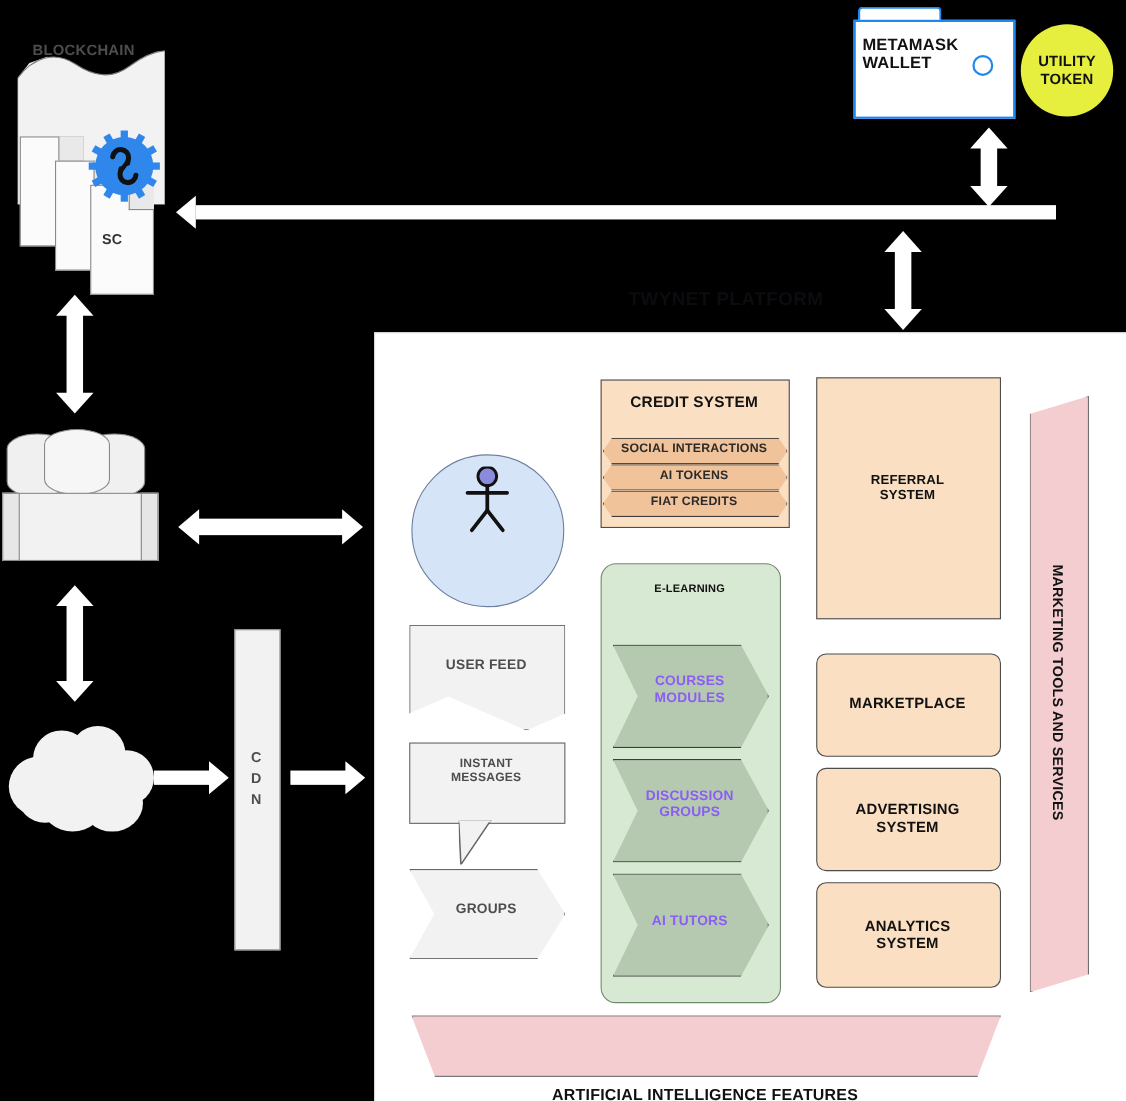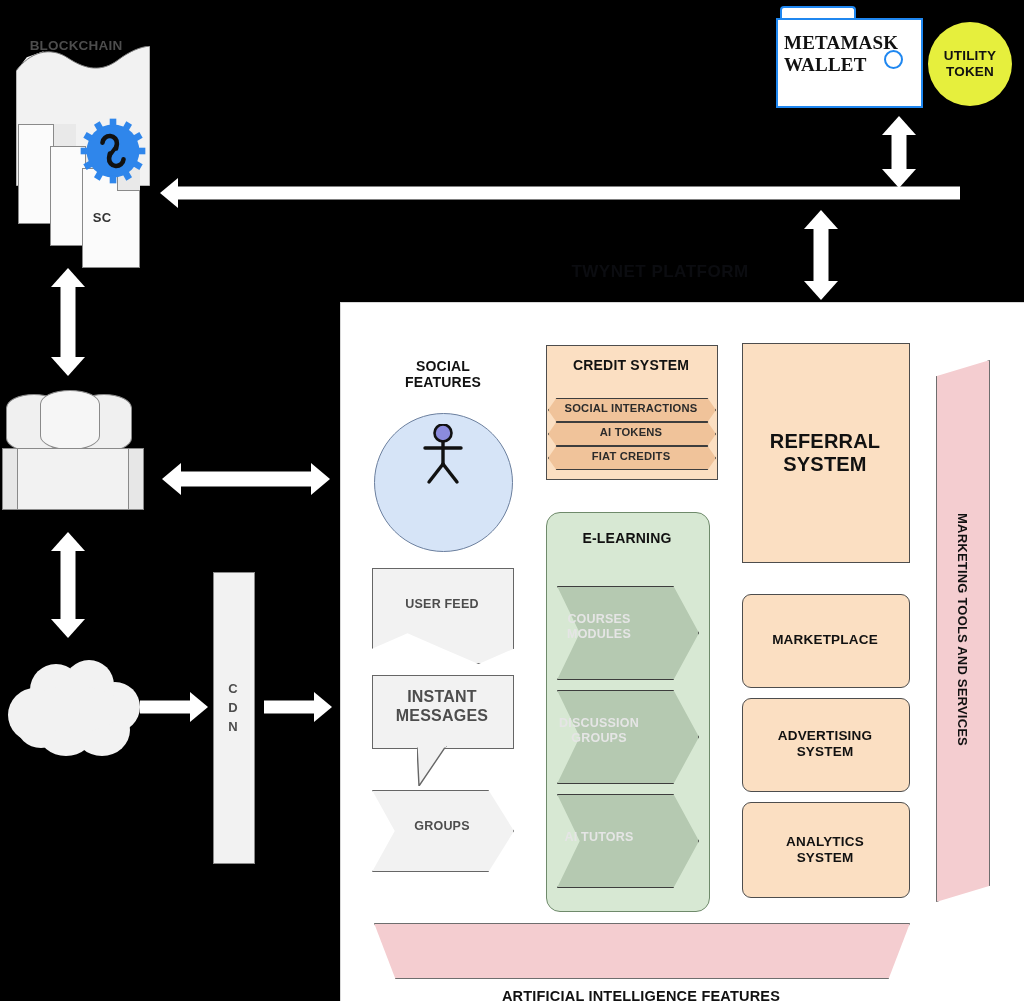--- a/index.html
+++ b/index.html
@@ -45,64 +45,64 @@
   .puff{position:absolute;background:#f2f2f2;border-radius:50%;}
   #cloud-label{left:14px;top:677px;width:120px;font-size:13px;color:#4d4d4d;z-index:3;}
 
   
   #cdn-box{left:213px;top:572px;width:40px;height:290px;background:#f2f2f2;border:1px solid #8a8a8a;}
   #cdn-label{left:213px;top:680px;width:40px;font-size:13px;color:#4d4d4d;line-height:1.45;}
 
   
   #mm-tab{left:780px;top:6px;width:72px;height:18px;background:#fff;border:2px solid #1f87f0;border-bottom:none;border-radius:4px 4px 0 0;}
   #mm-card{left:776px;top:18px;width:143px;height:86px;background:#fff;border:2.5px solid #1f87f0;}
-  #mm-label{left:784px;top:32px;width:104px;font-size:19px;color:#111;text-align:left;font-family:Liberation Serif, serif;}
+  #mm-label{left:784px;top:32px;width:104px;font-size:15px;color:#111;text-align:left;}
   #mm-dot{left:884px;top:50px;width:15px;height:15px;border:2.5px solid #1f87f0;border-radius:50%;}
   #token-circle{left:928px;top:22px;width:84px;height:84px;border-radius:50%;background:#e6ef3d;}
   #token-label{left:928px;top:48px;width:84px;font-size:13.5px;color:#111;}
 
   
   #platform-panel{left:340px;top:302px;width:684px;height:699px;background:#fff;border:1px solid #d8d8d8;}
   #platform-title{left:540px;top:262px;width:240px;font-size:17px;color:#0b0c10;letter-spacing:.5px;}
 
   
   #social-title{left:368px;top:358px;width:150px;font-size:14px;color:#111;}
   #user-circle{left:374px;top:413px;width:137px;height:137px;border-radius:50%;background:#d6e4f7;border:1.5px solid #6b7f9e;}
   #user-label{left:374px;top:497px;width:137px;font-size:13px;color:#222;}
   #stick{left:420px;top:424px;width:46px;height:62px;}
 
   #user-feed{left:372px;top:568px;width:140px;height:94px;background:#f2f2f2;border:1.4px solid #666;
     clip-path:polygon(0 0,100% 0,100% 84%,75% 100%,50% 84%,25% 68%,0 84%);}
   #user-feed-label{left:372px;top:597px;width:140px;font-size:12.5px;color:#4d4d4d;}
 
   #instant-msg{left:372px;top:675px;width:140px;height:72px;background:#f2f2f2;border:1.4px solid #666;}
   #instant-tail-edge{left:417px;top:746px;width:46px;height:40px;}
-  #instant-label{left:372px;top:688px;width:140px;font-size:16px;color:#4d4d4d;}
+  #instant-label{left:372px;top:688px;width:140px;font-size:11px;color:#4d4d4d;}
 
   #groups-chev{left:372px;top:790px;width:140px;height:80px;background:#f2f2f2;border:1.4px solid #666;
     clip-path:polygon(0 0,82% 0,100% 50%,82% 100%,0 100%,16% 50%);}
   #groups-label{left:372px;top:819px;width:140px;font-size:12.5px;color:#4d4d4d;}
 
   
   #credit-box{left:546px;top:345px;width:170px;height:133px;background:#fbdfc2;border:1.4px solid #4d4d4d;}
   #credit-title{left:546px;top:357px;width:170px;font-size:14px;color:#111;}
   .hexrow{position:absolute;left:548px;width:166px;height:22px;background:#f0c39a;border:1.2px solid #3d3d3d;
     clip-path:polygon(5% 0,95% 0,100% 50%,95% 100%,5% 100%,0 50%);}
   .hexlbl{position:absolute;left:548px;width:166px;font-size:11.2px;color:#2b2b2b;font-weight:bold;}
 
   
   #elearn-panel{left:546px;top:512px;width:162px;height:398px;background:#d7e8d3;border:1.4px solid #6f8a6b;border-radius:14px;}
-  #elearn-title{left:546px;top:530px;width:162px;font-size:14px;color:#111;}
+  #elearn-title{left:546px;top:530px;width:162px;font-size:10px;color:#111;}
   .el-chev{position:absolute;left:557px;width:140px;height:92px;background:#b5c9b1;border:1.3px solid #3d3d3d;
     clip-path:polygon(0 0,82% 0,100% 50%,82% 100%,0 100%,16% 50%);}
-  .el-lbl{position:absolute;left:529px;width:140px;font-size:12.5px;color:#e5e5e5;}
+  .el-lbl{position:absolute;left:557px;width:140px;font-size:12.5px;color:#8b5cf6;}
 
   
   #referral-box{left:742px;top:343px;width:166px;height:218px;background:#fbdfc2;border:1.3px solid #4d4d4d;}
-  #referral-label{left:742px;top:430px;width:166px;font-size:20px;color:#111;}
+  #referral-label{left:742px;top:430px;width:166px;font-size:12px;color:#111;}
   .rbox{position:absolute;left:742px;width:166px;background:#fbdfc2;border:1.3px solid #4d4d4d;border-radius:9px;}
   .rlbl{position:absolute;left:742px;width:166px;font-size:13.5px;color:#111;}
 
   
   #marketing-bar{left:936px;top:360px;width:52px;height:540px;background:#f4cdd0;border:1.3px solid #6e6e6e;
     clip-path:polygon(0 3%,100% 0,100% 97%,0 100%);}
   #marketing-label{left:836px;top:622px;width:252px;font-size:13px;color:#111;
     transform:rotate(90deg);transform-origin:center center;}
 
   
@@ -253,22 +253,20 @@
   </div>
 
   <div class="abs h-single" style="left:264px;top:692px;width:68px;height:30px;">
     <div class="shaft" style="left:0;width:54px;height:13px;"></div>
     <div class="head-r"></div>
   </div>
 
   <div class="abs" id="platform-panel"></div>
   <div class="lbl" id="platform-title">TWYNET PLATFORM</div>
 
-  <div class="lbl" id="social-title">SOCIAL
-FEATURES</div>
   <div class="abs" id="user-circle"></div>
   <svg class="abs" id="stick" viewBox="0 0 46 62">
     <circle cx="23" cy="9" r="8.5" fill="#8b8bdd" stroke="#111" stroke-width="2.6"></circle>
     <g stroke="#111" stroke-width="3.4" stroke-linecap="round" fill="none">
       <line x1="23" y1="18" x2="23" y2="40"></line>
       <line x1="5" y1="24" x2="41" y2="24"></line>
       <line x1="23" y1="40" x2="9" y2="58"></line>
       <line x1="23" y1="40" x2="37" y2="58"></line>
     </g>
   </svg>

